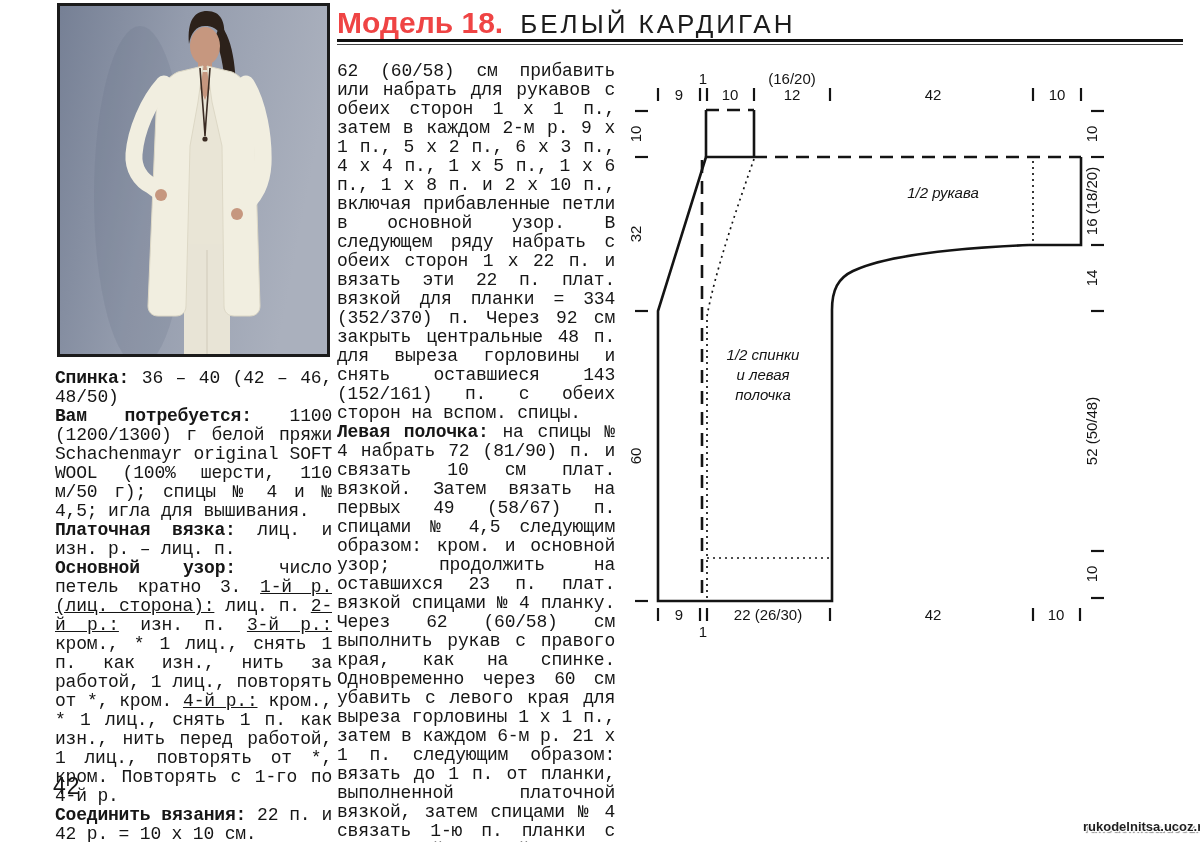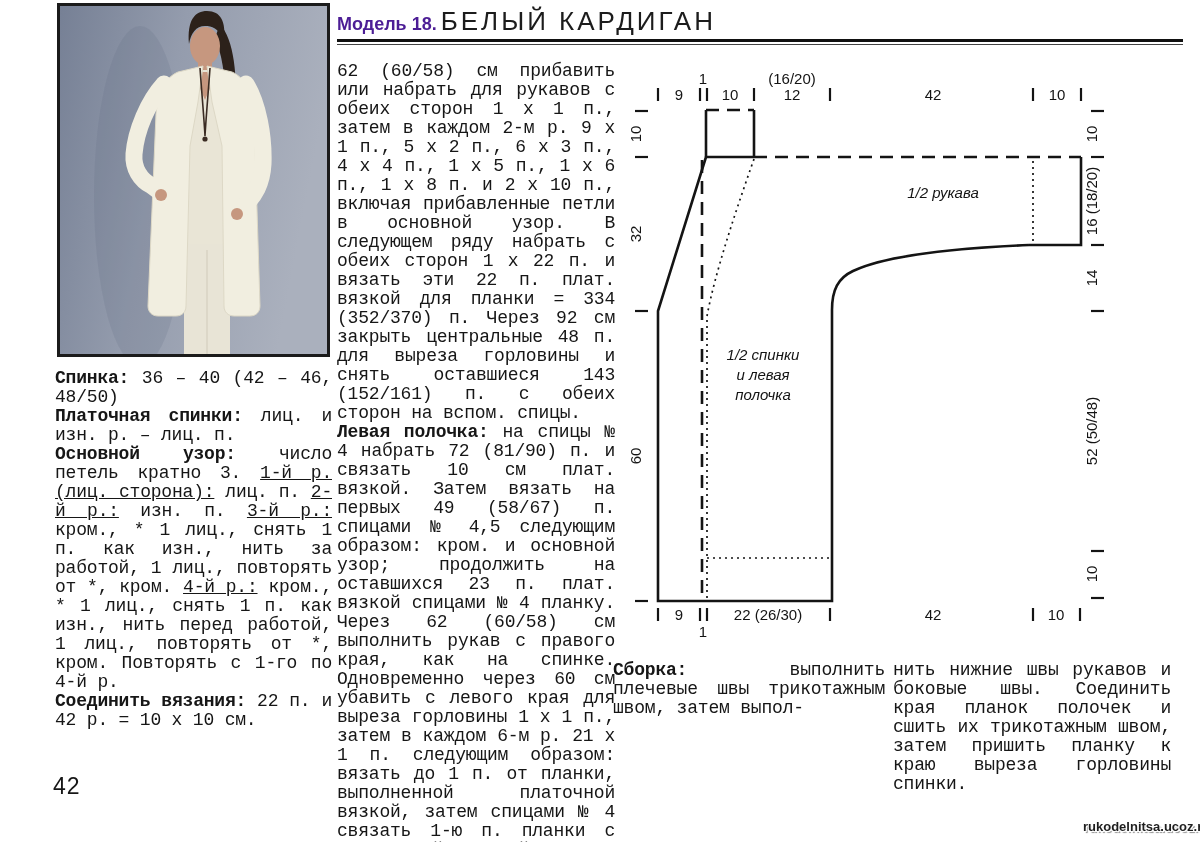--- a/index.html
+++ b/index.html
@@ -5,22 +5,22 @@
   html,body{margin:0;padding:0;background:#e8e8e8;}
   .page{position:relative;width:1200px;height:842px;background:#ffffff;
         font-family:"Liberation Sans",sans-serif;color:#161616;overflow:hidden;margin:0 auto;}
 
   
   .photo{position:absolute;left:57px;top:3px;width:267px;height:348px;border:3px solid #1b1b1b;background:#8a92a4;}
   .photo svg{display:block;width:100%;height:100%;}
 
   
   .header{position:absolute;left:337px;top:6px;white-space:nowrap;}
-  .header .model{color:#4c1d95;font-weight:bold;font-size:18px;letter-spacing:0px;}
-  .header .title{color:#1c1c1c;font-size:26px;letter-spacing:3px;margin-left:4px;}
+  .header .model{color:#ef4444;font-weight:bold;font-size:30px;letter-spacing:0px;}
+  .header .title{color:#1c1c1c;font-size:26px;letter-spacing:3px;margin-left:17px;}
   .header-rule{position:absolute;left:337px;top:39px;width:846px;height:2px;
                border-top:3px solid #111;border-bottom:1px solid #444;}
 
   
   .col{position:absolute;font-size:18px;line-height:19px;letter-spacing:-0.2px;font-family:Liberation Mono, monospace;}
   .col p{margin:0;text-align:justify;}
   .col .b{font-weight:bold;}
   .col .u{text-decoration:underline;}
   .col-left{left:55px;top:369px;width:277px;}
   .col-mid{left:337px;top:62px;width:278px;}
@@ -81,33 +81,30 @@
     </svg>
   </div>
 
   <div class="header">
     <span class="model">Модель 18.</span><span class="title">БЕЛЫЙ КАРДИГАН</span>
   </div>
   <div class="header-rule"></div>
 
   <div class="col col-left">
       <p><span class="b">Спинка: </span><span>36 – 40 (42 – 46, 48/50)</span></p>
-      <p><span class="b">Платочная спинки: </span><span>лиц. и изн. р. – лиц. п.</span></p>
+      <p><span class="b">Вам потребуется: </span><span>1100 (1200/1300) г белой пряжи Schachenmayr original SOFT WOOL (100% шерсти, 110 м/50 г); спицы № 4 и № 4,5; игла для вышивания.</span></p>
+      <p><span class="b">Платочная вязка: </span><span>лиц. и изн. р. – лиц. п.</span></p>
       <p><span class="b">Основной узор: </span><span>число петель кратно 3. </span><span class="u">1-й р. (лиц. сторона):</span><span> лиц. п. </span><span class="u">2-й р.:</span><span> изн. п. </span><span class="u">3-й р.:</span><span> кром., * 1 лиц., снять 1 п. как изн., нить за работой, 1 лиц., повторять от *, кром. </span><span class="u">4-й р.:</span><span> кром., * 1 лиц., снять 1 п. как изн., нить перед работой, 1 лиц., повторять от *, кром. Повторять с 1-го по 4-й р.</span></p>
       <p><span class="b">Соединить вязания: </span><span>22 п. и 42 р. = 10 х 10 см.</span></p>
     </div>
   <div class="col col-mid">
       <p><span>62 (60/58) см прибавить или набрать для рукавов с обеих сторон 1 х 1 п., затем в каждом 2-м р. 9 х 1 п., 5 х 2 п., 6 х 3 п., 4 х 4 п., 1 х 5 п., 1 х 6 п., 1 х 8 п. и 2 х 10 п., включая прибавленные петли в основной узор. В следующем ряду набрать с обеих сторон 1 х 22 п. и вязать эти 22 п. плат. вязкой для планки = 334 (352/370) п. Через 92 см закрыть центральные 48 п. для выреза горловины и снять оставшиеся 143 (152/161) п. с обеих сторон на вспом. спицы.</span></p>
       <p><span class="b">Левая полочка: </span><span>на спицы № 4 набрать 72 (81/90) п. и связать 10 см плат. вязкой. Затем вязать на первых 49 (58/67) п. спицами № 4,5 следующим образом: кром. и основной узор; продолжить на оставшихся 23 п. плат. вязкой спицами № 4 планку. Через 62 (60/58) см выполнить рукав с правого края, как на спинке. Одновременно через 60 см убавить с левого края для выреза горловины 1 х 1 п., затем в каждом 6-м р. 21 х 1 п. следующим образом: вязать до 1 п. от планки, выполненной платочной вязкой, затем спицами № 4 связать 1-ю п. планки с предыдущей петлёй вместе лиц. После всех прибавлений и убавлений на спицах 165 (174/183) п. Через 92 см снять первые 143 (152/161) п. на вспом. спицу, продолжить вязать на оставшихся 22 п. плат. вязкой спицами № 4 планку полочки, набрав 1 кром. от плеча в 1-м р. Через 10 см от плеча снять все 23 п. на вспом. спицу.</span></p>
     </div>
   <div class="col col-b1">
-      <p><span class="b">Сборка: </span><span>выполнить плечевые швы трикотажным швом, затем выпол-</span></p>
-    </div>
-  <div class="col col-b2">
-      <p><span>нить нижние швы рукавов и боковые швы. Соединить края планок полочек и сшить их трикотажным швом, затем пришить планку к краю выреза горловины спинки.</span></p>
     </div>
 
   <div class="diagram">
     <svg viewBox="0 0 522 602">
 
       <g>
         <path class="d-solid" d="M83,52 L83,99 M131,52 L131,99 M83,99 L131,99"></path>
         <path class="d-solid" d="M83,99 L35,253 L35,543 L209,543 L209,252 C209,232 215,220 230,213 C264,197 334,190 406,187"></path>
       </g>
       <g>

